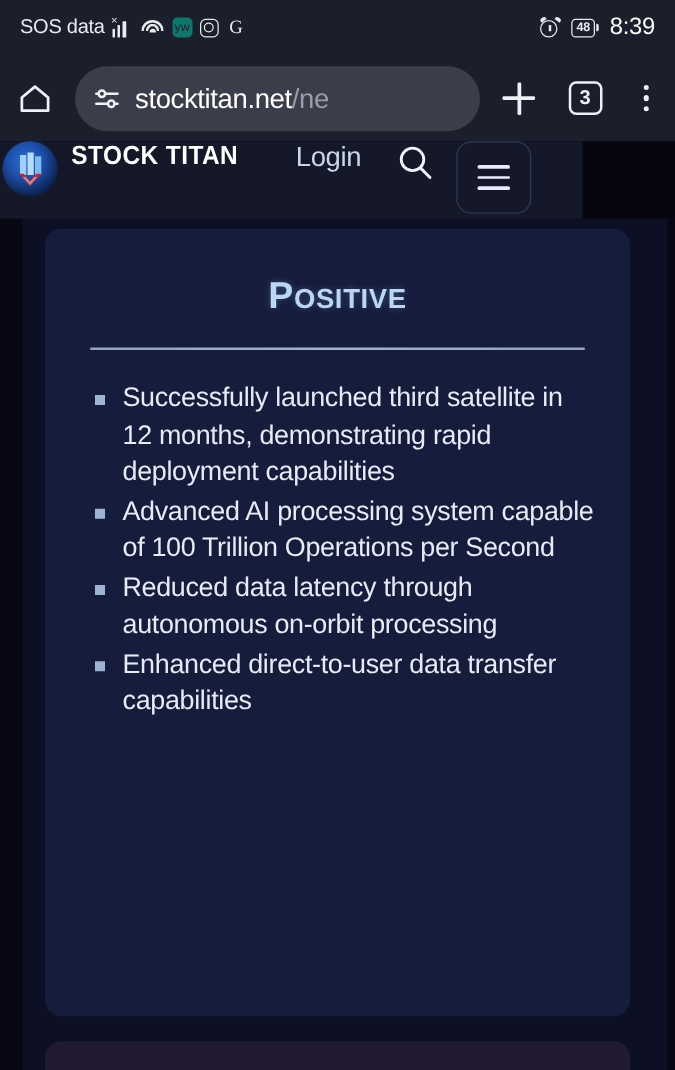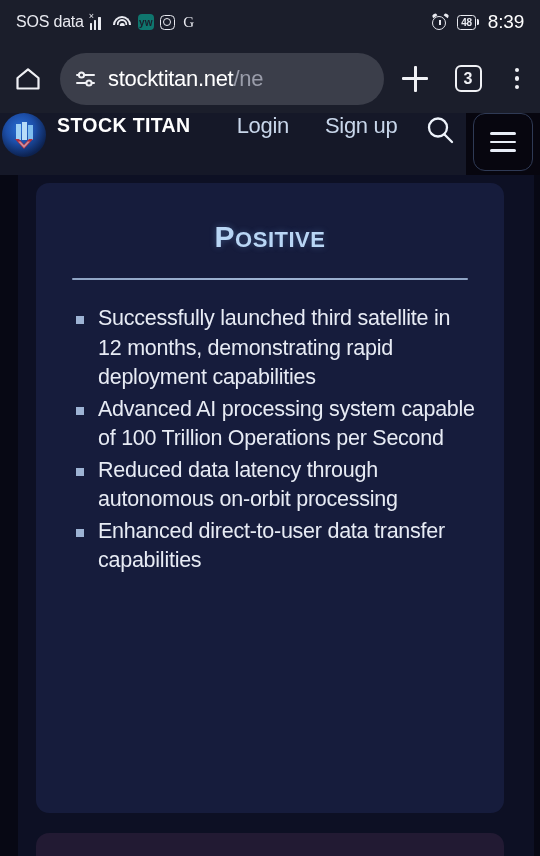--- a/index.html
+++ b/index.html
@@ -28,21 +28,21 @@
   .sig i:nth-child(3){height:10px;}
   .sig i:nth-child(4){height:13px;}
   .sig .x{ position:absolute; top:-3px; left:-1px; font-size:9px; line-height:9px; color:#e9eaf0; }
   .wifi{ width:19px; height:15px; position:relative; }
   .wifi b{ position:absolute; left:50%; transform:translateX(-50%); border:2px solid #e9eaf0; border-bottom:none;
            border-radius:50% 50% 0 0 / 100% 100% 0 0; }
   .wifi b:nth-child(1){ width:18px; height:9px; top:1px; }
   .wifi b:nth-child(2){ width:11px; height:6px; top:4.5px; }
   .wifi b:nth-child(3){ width:4.5px; height:3px; top:8px; background:#e9eaf0; border:none; border-radius:50% 50% 0 0/100% 100% 0 0;}
   .appicon{ width:16px; height:16px; border-radius:4px; background:#0f766e; color:#1b1e2b;
-            font-size:10px; font-weight:bold; display:flex; align-items:center; justify-content:center; }
+            font-size:10px; font-weight:normal; display:flex; align-items:center; justify-content:center; }
   .ig{ width:15px; height:15px; border:1.6px solid #e9eaf0; border-radius:4.5px; position:relative; }
   .ig::after{ content:""; position:absolute; width:6px; height:6px; border:1.5px solid #e9eaf0; border-radius:50%;
               top:50%; left:50%; transform:translate(-50%,-50%); }
   .gicon{ width:16px; height:16px; font-size:15px; line-height:16px; color:#e9eaf0; text-align:center; font-family:"Liberation Serif",serif;}
   .alarm{ width:16px; height:16px; position:relative; }
   .alarm .face{ position:absolute; inset:2px 0 0 0; width:14px; height:14px; border:1.7px solid #e9eaf0; border-radius:50%; }
   .alarm .e1,.alarm .e2{ position:absolute; top:0; width:5px; height:3px; background:#e9eaf0; border-radius:2px 2px 0 0; }
   .alarm .e1{ left:-0.5px; transform:rotate(-35deg);} .alarm .e2{ right:-0.5px; transform:rotate(35deg);}
   .alarm .h{ position:absolute; left:7.2px; top:5.5px; width:1.4px; height:5px; background:#e9eaf0; }
   .batt{ display:flex; align-items:center; }
@@ -201,21 +201,20 @@
         <rect x="20" y="9" width="5" height="18" fill="#b8dcf8"></rect>
         <rect x="26" y="12" width="5" height="15" fill="#7fbdee"></rect>
         <path d="M13 26 L22 36 L31 26 L27 26 L22 31.5 L17 26 Z" fill="#b42b3a"></path>
         <path d="M16 28.5 L22 35 L28 28.5 L25.5 28.5 L22 32.3 L18.5 28.5 Z" fill="#e0e9f5" opacity=".5"></path>
       </g>
     </svg>
   </div>
   <div class="brand">STOCK TITAN</div>
   <div class="nav-links">
     <span class="nav-link">Login</span>
-    <span class="nav-link">Sign up</span>
   </div>
   <div class="search-btn">
     <span>
       <svg width="32" height="32" viewBox="0 0 32 32">
         <circle cx="14" cy="13.5" r="9" fill="none" stroke="#eef3fb" stroke-width="2.3"></circle>
         <line x1="20.5" y1="20.5" x2="28" y2="28" stroke="#eef3fb" stroke-width="2.3" stroke-linecap="round"></line>
       </svg>
     </span>
   </div>
   <div class="hamb-btn">

